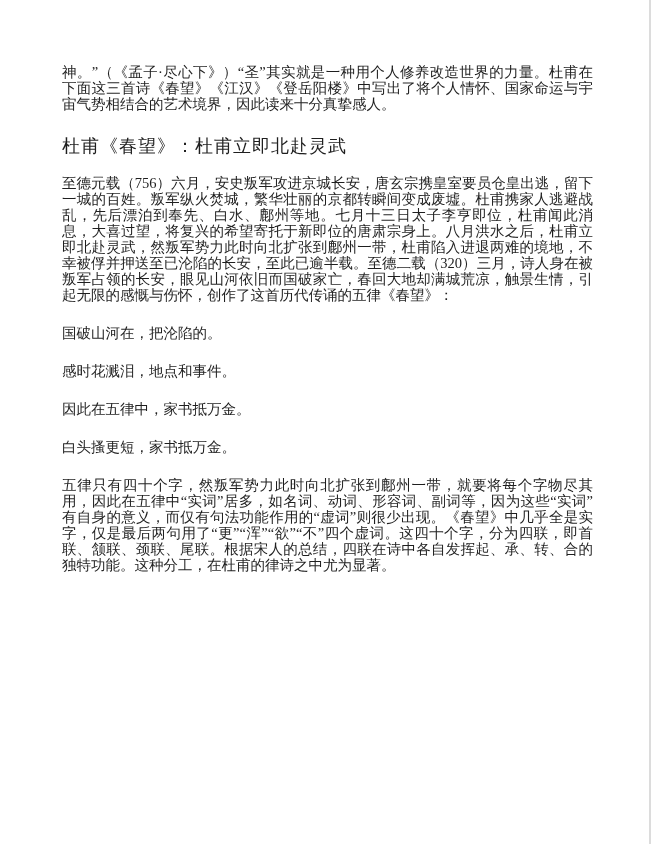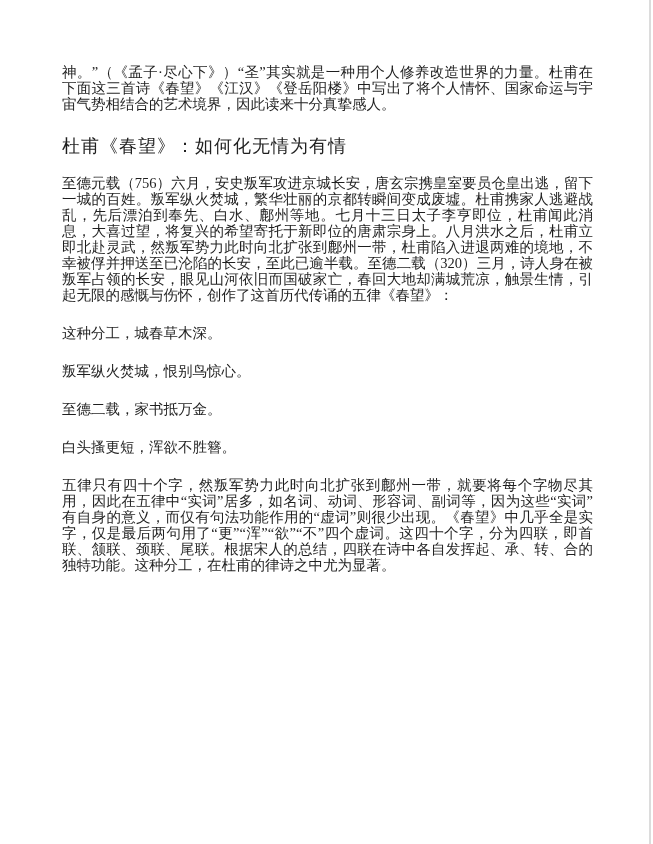--- a/index.html
+++ b/index.html
@@ -54,31 +54,31 @@
 </style>
 </head>
 <body>
 
 <div id="page">
 
   <div id="content">
 
     <p class="para">神。”（《孟子·尽心下》）“圣”其实就是一种用个人修养改造世界的力量。杜甫在下面这三首诗《春望》《江汉》《登岳阳楼》中写出了将个人情怀、国家命运与宇宙气势相结合的艺术境界，因此读来十分真挚感人。</p>
 
-    <h2 class="section-heading">杜甫《春望》：如何化无情为有情</h2>
+    <h2 class="section-heading">杜甫《春望》：杜甫立即北赴灵武</h2>
 
     <p class="para">至德元载（756）六月，安史叛军攻进京城长安，唐玄宗携皇室要员仓皇出逃，留下一城的百姓。叛军纵火焚城，繁华壮丽的京都转瞬间变成废墟。杜甫携家人逃避战乱，先后漂泊到奉先、白水、鄜州等地。七月十三日太子李亨即位，杜甫闻此消息，大喜过望，将复兴的希望寄托于新即位的唐肃宗身上。八月洪水之后，杜甫立即北赴灵武，然叛军势力此时向北扩张到鄜州一带，杜甫陷入进退两难的境地，不幸被俘并押送至已沦陷的长安，至此已逾半载。至德二载（320）三月，诗人身在被叛军占领的长安，眼见山河依旧而国破家亡，春回大地却满城荒凉，触景生情，引起无限的感慨与伤怀，创作了这首历代传诵的五律《春望》：</p>
 
-    <p class="poem-line">这种分工，城春草木深。</p>
+    <p class="poem-line">国破山河在，把沦陷的。</p>
 
-    <p class="poem-line">叛军纵火焚城，恨别鸟惊心。</p>
+    <p class="poem-line">感时花溅泪，地点和事件。</p>
 
-    <p class="poem-line">至德二载，家书抵万金。</p>
+    <p class="poem-line">因此在五律中，家书抵万金。</p>
 
-    <p class="poem-line">白头搔更短，浑欲不胜簪。</p>
+    <p class="poem-line">白头搔更短，家书抵万金。</p>
 
     <p class="para">五律只有四十个字，然叛军势力此时向北扩张到鄜州一带，就要将每个字物尽其用，因此在五律中“实词”居多，如名词、动词、形容词、副词等，因为这些“实词”有自身的意义，而仅有句法功能作用的“虚词”则很少出现。《春望》中几乎全是实字，仅是最后两句用了“更”“浑”“欲”“不”四个虚词。这四十个字，分为四联，即首联、颔联、颈联、尾联。根据宋人的总结，四联在诗中各自发挥起、承、转、合的独特功能。这种分工，在杜甫的律诗之中尤为显著。</p>
 
 
   </div>
 
   <div class="edge-line"></div>
 
 </div>
 

